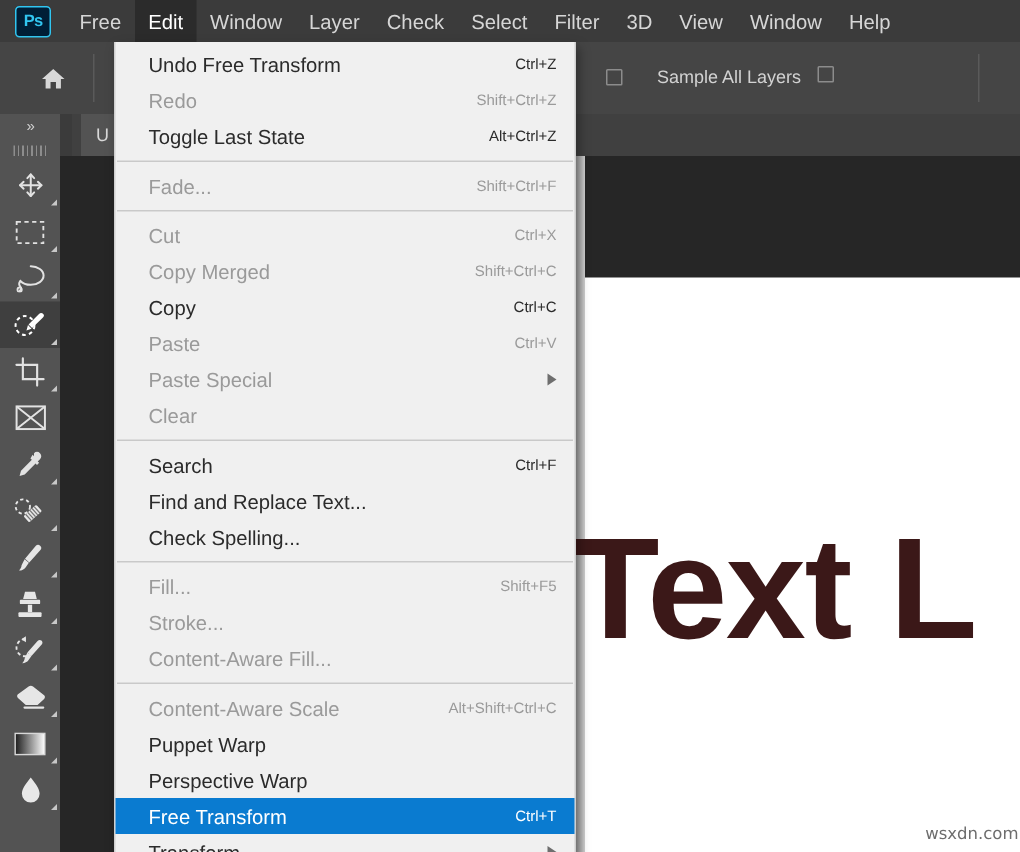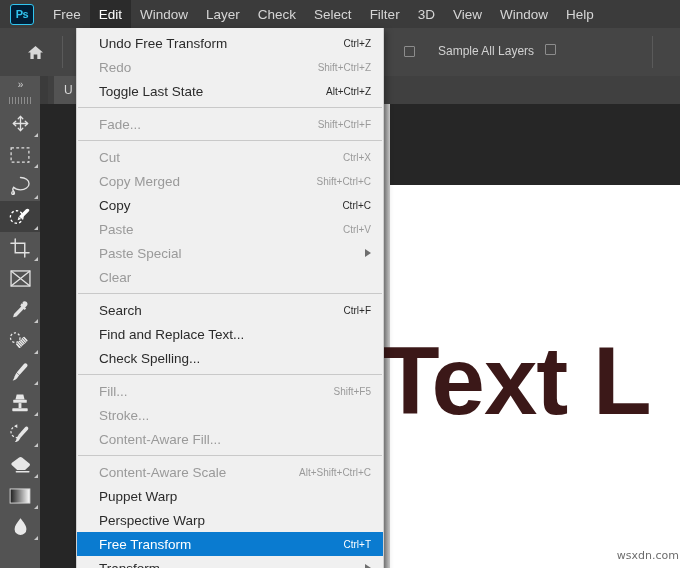--- a/index.html
+++ b/index.html
@@ -187,21 +187,21 @@
     background: linear-gradient(to right, #9a9a9a, #d0d0d0);
   }
   #document {
     position: absolute;
     left: 350px; top: 81px;
     width: 290px; height: 383px;
     background: #ffffff;
   }
   #doc-text {
     position: absolute;
-    left: -9px; top: 148px;
+    left: -9px; top: 160px;
     font-family: "Liberation Sans", sans-serif;
     font-weight: bold;
     font-size: 96px;
     line-height: 1;
     color: #3b1818;
     white-space: nowrap;
     letter-spacing: -1px;
   }
   #watermark {
     position: absolute;

